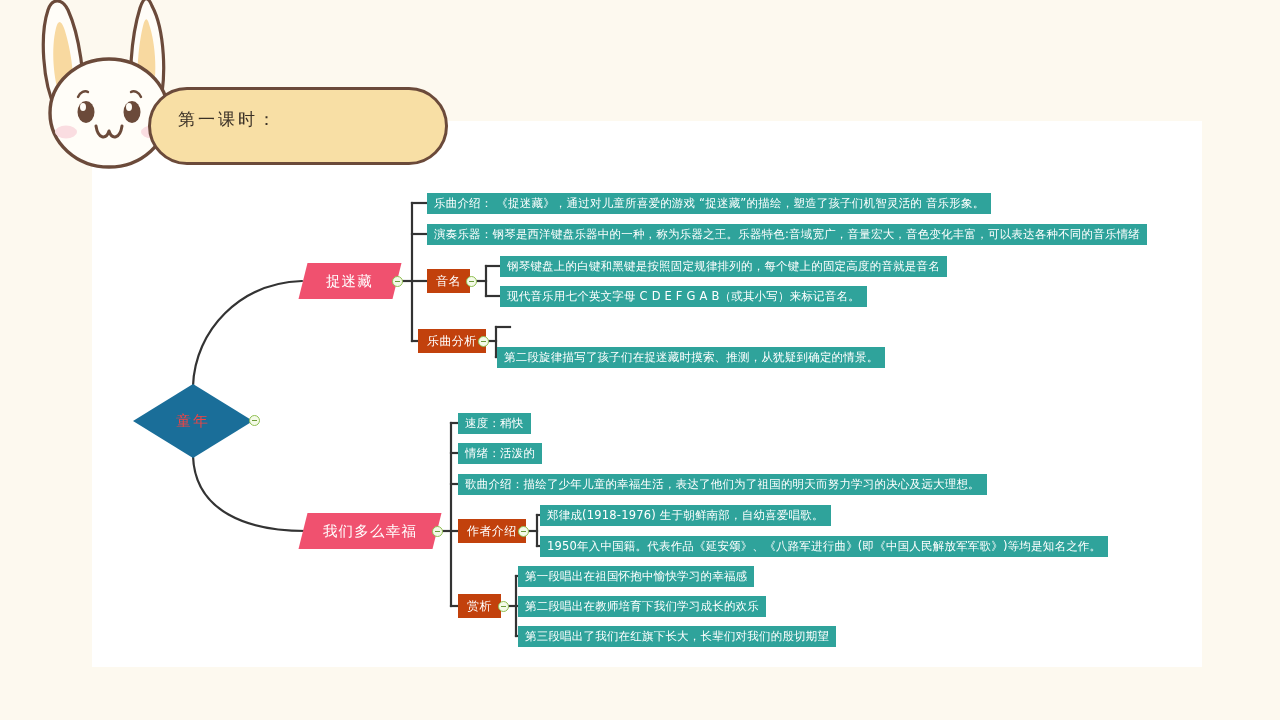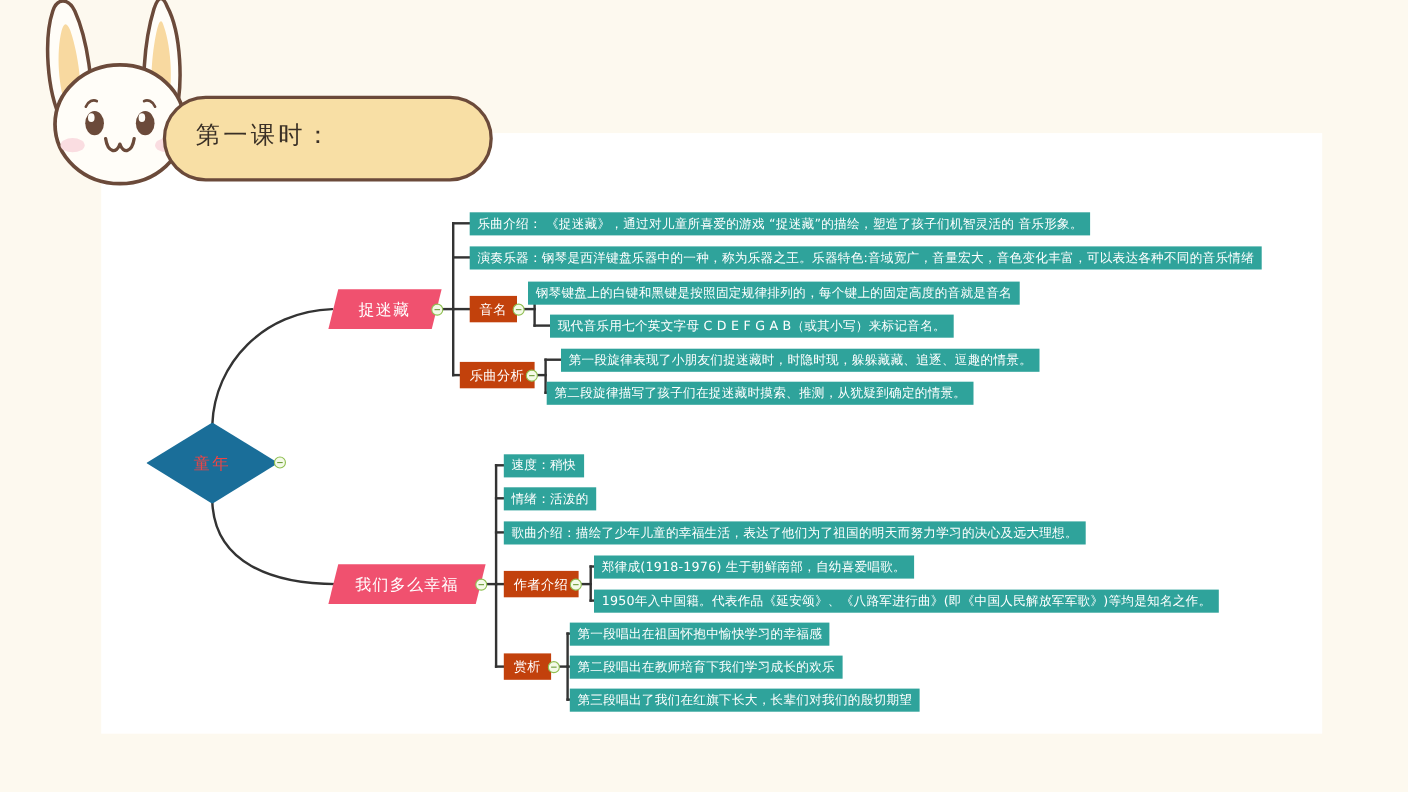--- a/index.html
+++ b/index.html
@@ -20,21 +20,21 @@
   #banner{
     position:absolute;left:148px;top:87px;width:300px;height:78px;
     background:#F8DFA5;
     border:3px solid #6B4A3A;
     border-radius:39px;
     box-sizing:border-box;
   }
   #banner-text{
     position:absolute;left:178px;top:108px;
     font-family:"DejaVu Serif","Liberation Serif",serif;
-    font-size:22px;color:#3a3026;letter-spacing:3px;
+    font-size:17px;color:#3a3026;letter-spacing:3px;
     white-space:nowrap;
   }
 
   
   #rabbit{position:absolute;left:14px;top:-4px;width:190px;height:184px;}
 
   
   #wires{position:absolute;left:0;top:0;width:1280px;height:720px;}
 
   
@@ -189,27 +189,26 @@
   </div>
   <div class="toggle" style="left:392px;top:276px;"></div>
 
   <div class="node leaf" style="left:427px;top:193px;">乐曲介绍： 《捉迷藏》，通过对儿童所喜爱的游戏 “捉迷藏”的描绘，塑造了孩子们机智灵活的 音乐形象。</div>
 
   <div class="node leaf" style="left:427px;top:224px;">演奏乐器：钢琴是西洋键盘乐器中的一种，称为乐器之王。乐器特色:音域宽广，音量宏大，音色变化丰富，可以表达各种不同的音乐情绪</div>
 
   <div class="node branch" style="left:427px;top:269px;">音名</div>
   <div class="toggle" style="left:466px;top:276px;"></div>
 
-  <div class="node leaf" style="left:480px;top:256px;">钢琴键盘上的白键和黑键是按照固定规律排列的，每个键上的固定高度的音就是音名</div>
+  <div class="node leaf" style="left:500px;top:256px;">钢琴键盘上的白键和黑键是按照固定规律排列的，每个键上的固定高度的音就是音名</div>
   <div class="node leaf" style="left:500px;top:286px;">现代音乐用七个英文字母 C D E F G A B（或其小写）来标记音名。</div>
 
   <div class="node branch" style="left:418px;top:329px;">乐曲分析</div>
   <div class="toggle" style="left:478px;top:336px;"></div>
 
-  <div class="node leaf" style="left:510px;top:317px;">第一段旋律表现了小朋友们捉迷藏时，时隐时现，躲躲藏藏、追逐、逗趣的情景。</div>
   <div class="node leaf" style="left:497px;top:347px;">第二段旋律描写了孩子们在捉迷藏时摸索、推测，从犹疑到确定的情景。</div>
 
   <div class="node topic" style="left:303px;top:513px;width:134px;">
     <span>我们多么幸福</span>
   </div>
   <div class="toggle" style="left:432px;top:526px;"></div>
 
   <div class="node leaf" style="left:458px;top:413px;font-family:Liberation Mono, monospace;">速度：稍快</div>
   <div class="node leaf" style="left:458px;top:443px;">情绪：活泼的</div>
   <div class="node leaf" style="left:458px;top:474px;">歌曲介绍：描绘了少年儿童的幸福生活，表达了他们为了祖国的明天而努力学习的决心及远大理想。</div>

